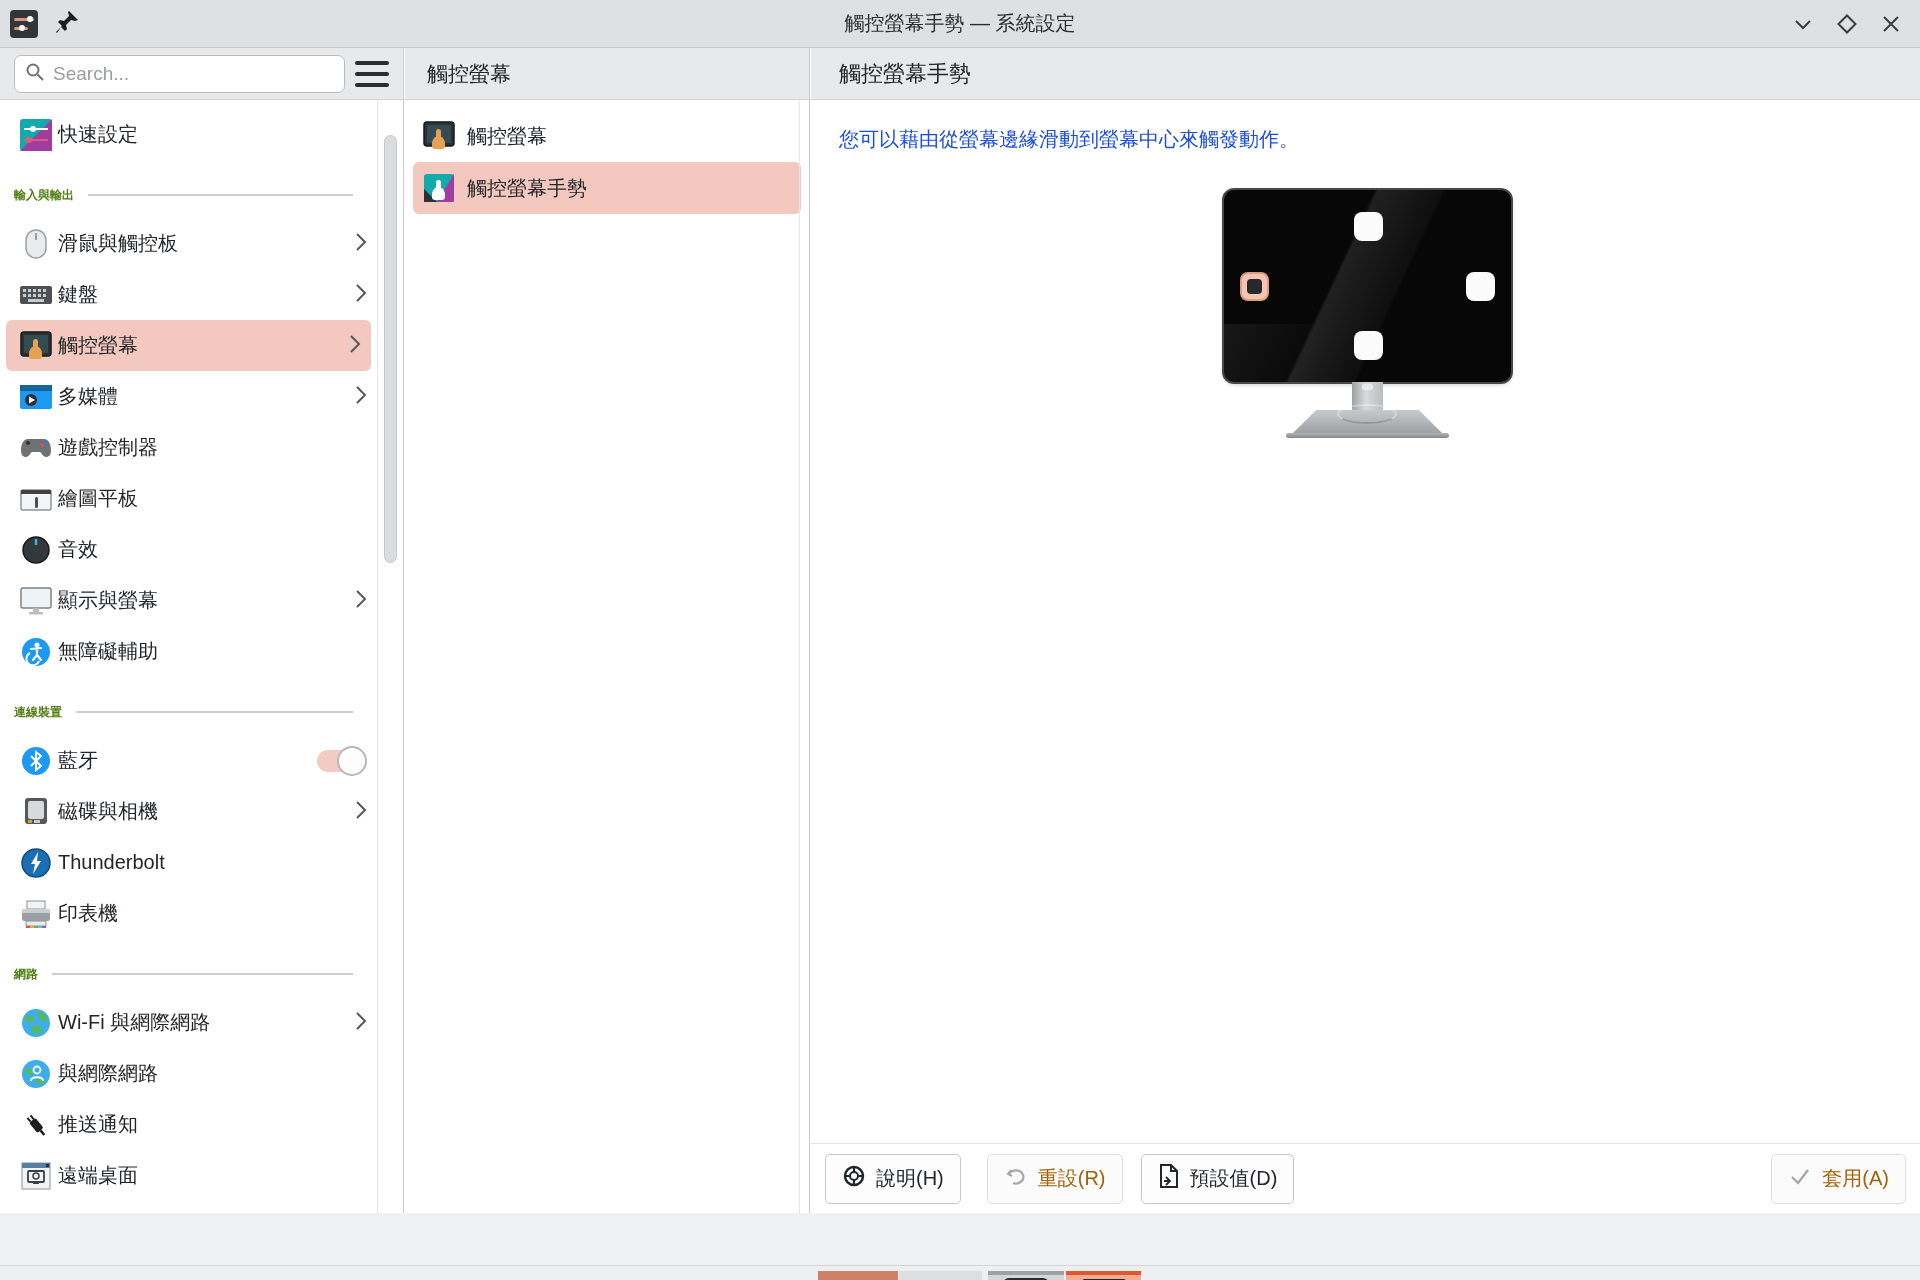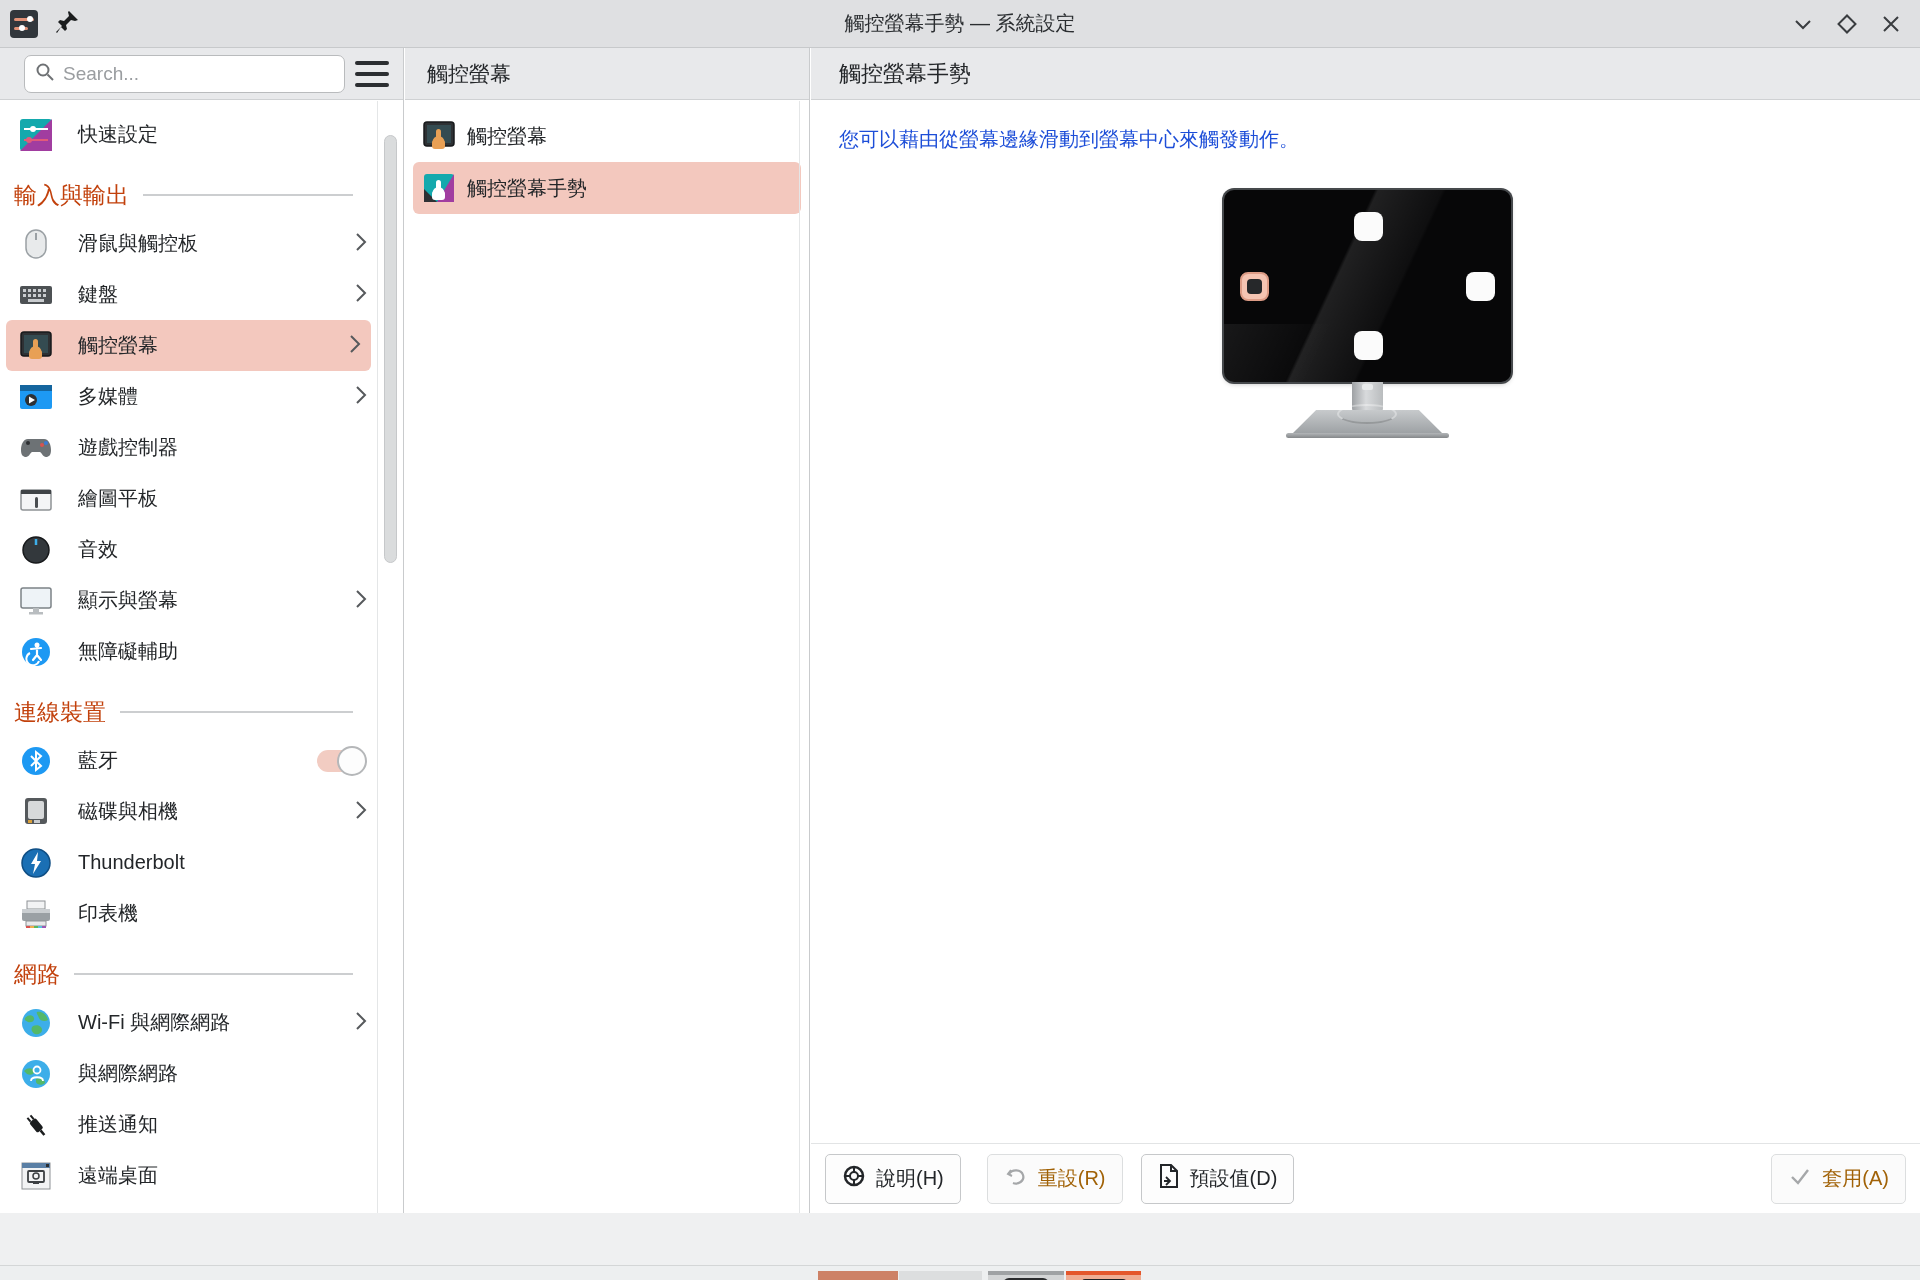--- a/index.html
+++ b/index.html
@@ -26,34 +26,34 @@
 
   .band { height:52px; background:#e8e9eb; border-bottom:1px solid #cfd1d3; }
 
   .body { position:absolute; top:48px; left:0; right:0; bottom:0; }
 
   
   .sidebar { position:absolute; left:0; top:0; bottom:0; width:404px; background:#fff;
     border-right:1px solid #c9cbcd; }
   .sidebar .band { display:flex; align-items:center; padding:0 14px; gap:10px; }
   .searchbox { flex:1; height:38px; background:#fff; border:1px solid #b9bbbd; border-radius:7px;
-    display:flex; align-items:center; padding:0 10px; gap:8px;margin-left:10px; }
+    display:flex; align-items:center; padding:0 10px; gap:8px; }
   .searchbox input { border:none; outline:none; flex:1; font-size:19px; color:#2b2e31;
     font-family:inherit; background:transparent; }
   .searchbox input::placeholder { color:#9a9da0; }
   .hamburger { width:34px; height:26px; display:flex; flex-direction:column; justify-content:space-between; cursor:pointer; }
   .hamburger div { height:4px; border-radius:2px; background:#2b2e31; }
 
   .slist { position:absolute; top:53px; left:0; right:26px; bottom:0; overflow:hidden; padding-top:8px; }
-  .srow { height:51px; display:flex; align-items:center; padding:0 10px 0 20px; gap:26px; }
+  .srow { height:51px; display:flex; align-items:center; padding:0 10px 0 20px; gap:6px; }
   .srow .sicon { width:32px; height:32px; flex:0 0 auto; display:flex; align-items:center; justify-content:center; }
   .srow .slabel { font-size:20px; color:#232629; flex:1; }
   .srow.sel { background:#f3c8be; border-radius:6px; margin:0 6px; padding-left:14px; }
   .ssection { height:58px; display:flex; align-items:center; gap:14px; padding:12px 14px 0 14px; }
-  .ssection .stext { font-size:23px; font-weight:normal; color:#c2410c; white-space:nowrap; }
+  .ssection .stext { font-size:12px; font-weight:bold; color:#4d7c0f; white-space:nowrap; }
   .ssection .sline { flex:1; height:2px; background:#ccced0; margin-right:10px; }
   .chev { flex:0 0 auto; }
   .toggle { flex:0 0 auto; width:48px; height:22px; border-radius:11px; background:#f2ccc2; position:relative; margin-right:2px; }
   .toggle .knob { position:absolute; right:-2px; top:-4px; width:30px; height:30px; border-radius:50%;
     background:#fdfdfd; border:2px solid #b5b7b9; }
 
   .sb-rail { position:absolute; top:53px; bottom:0; right:0; width:26px; border-left:1px solid #e4e6e7; background:#fff; }
   .sb-thumb { position:absolute; left:6px; top:34px; width:13px; height:428px; border-radius:7px;
     background:#dadcdd; border:1px solid #c6c8ca; }
 

